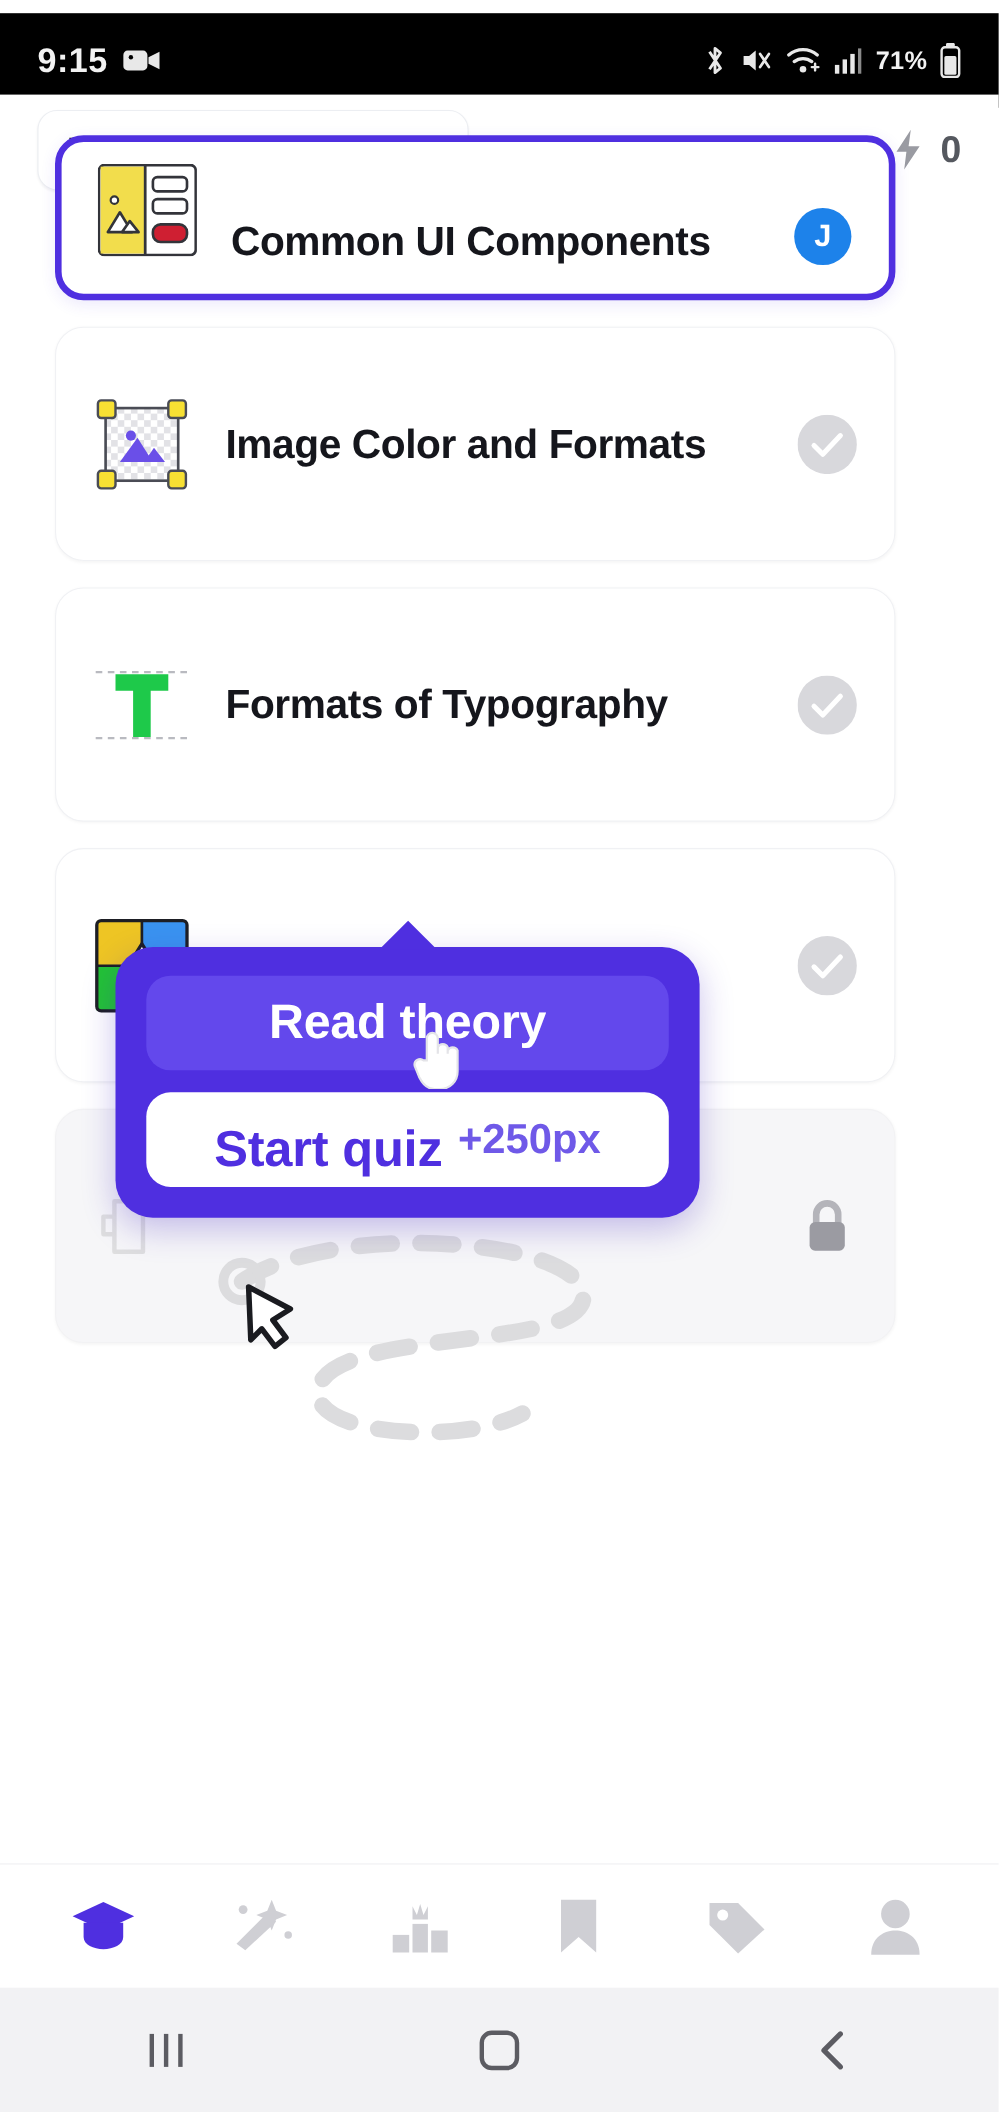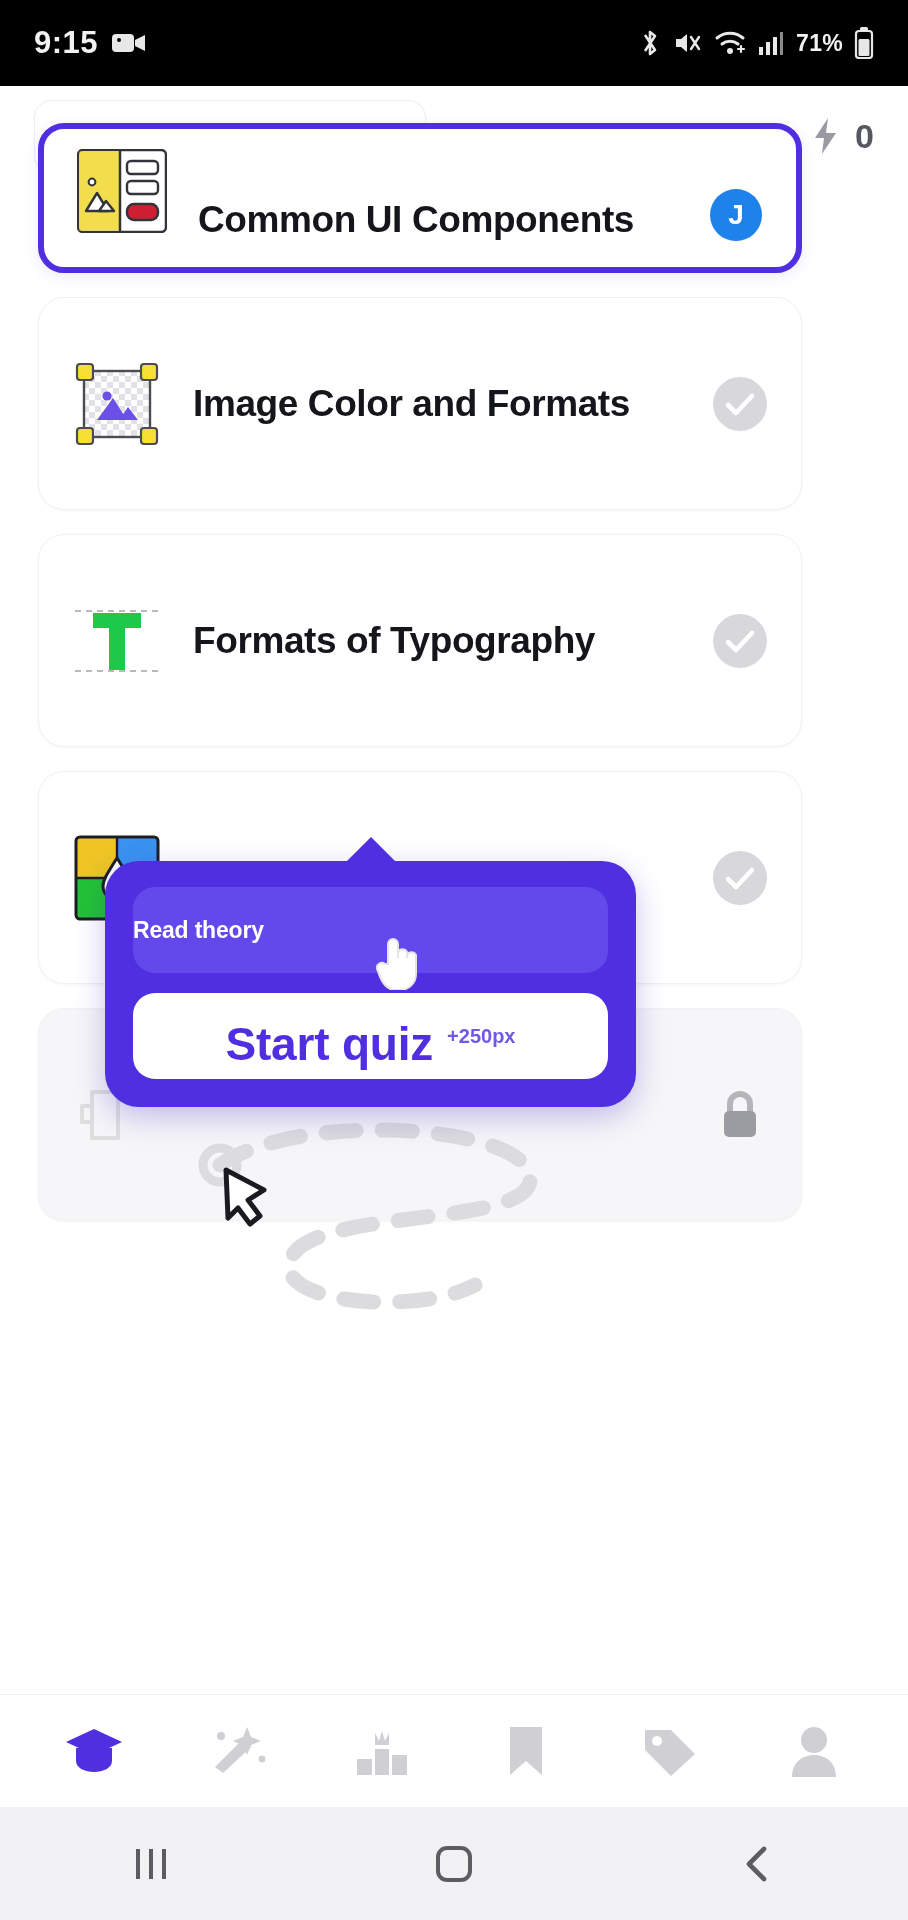--- a/index.html
+++ b/index.html
@@ -6,21 +6,21 @@
   html, body {
     width: 908px; height: 1920px;
     font-family: "Liberation Sans", sans-serif;
     background: #ffffff;
     overflow: hidden;
   }
   .phone { position: relative; width: 908px; height: 1920px; background: #ffffff; }
 
   
   .statusbar {
-    position: absolute; top: 0; left: 0; width: 908px; height: 86px;
+    position: absolute; top: 12px; left: 0; width: 908px; height: 86px;
     background: #000000; color: #e8e8e8;
     display: flex; align-items: center; justify-content: space-between;
     padding: 0 34px;
   }
   .sb-left { display: flex; align-items: center; gap: 14px; }
   .sb-time { font-size: 31px; font-weight: 700; letter-spacing: .5px; color:#f2f2f2; }
   .sb-right { display: flex; align-items: center; gap: 11px; }
   .sb-batt-text { font-size: 23px; font-weight: 600; color: #f2f2f2; letter-spacing: .3px; }
   .icn { display:inline-flex; align-items:center; justify-content:center; }
 
@@ -35,21 +35,21 @@
     border: 1.5px solid #eceef2; border-radius: 18px;
     padding: 17px 26px; background: #fff;
     box-shadow: 0 1px 2px rgba(16,18,30,.05);
   }
   .course-chip .label { font-size: 32px; font-weight: 700; color: #15161c; letter-spacing: -.3px; }
   .chev { width: 22px; height: 22px; }
   .streak { display: flex; align-items: center; gap: 14px; }
   .streak .count { font-size: 34px; font-weight: 700; color: #55585f; }
 
   
-  .list { position: absolute; top: 186px; left: 4px; width: 832px; }
+  .list { position: absolute; top: 186px; left: 16px; width: 832px; }
   .card {
     position: relative; margin: 0 34px 24px 34px; height: 213px;
     background: #ffffff; border: 1.5px solid #f0f1f4; border-radius: 26px;
     display: flex; align-items: center; padding: 0 34px 0 30px;
     box-shadow: 0 1px 3px rgba(16,18,30,.04);
   }
   .card.first { height: 150px; margin-top: -63px; align-items: flex-end; padding-bottom: 26px; }
   .card.active { border: 6px solid #4f2fe0; box-shadow: 0 4px 14px rgba(79,47,224,.10); }
   .card-icon { width: 96px; height: 96px; flex: 0 0 96px; display: flex; align-items: center; justify-content: center; }
   .card.first .card-icon { margin-bottom: 2px; }
@@ -73,30 +73,30 @@
     background: #4f2fe0; border-radius: 34px; padding: 26px 28px 28px 28px;
     box-shadow: 0 10px 30px rgba(63,36,190,.28); z-index: 40;
   }
   .pop-arrow {
     position: absolute; top: -24px; left: 50%; transform: translateX(-50%);
     width: 0; height: 0; border-left: 26px solid transparent; border-right: 26px solid transparent;
     border-bottom: 26px solid #4f2fe0;
   }
   .btn-read {
     height: 86px; border-radius: 22px; background: #6348ec;
-    display: flex; align-items: center; justify-content: flex-start;
-    color: #ffffff; font-size: 23px; font-weight: 700; letter-spacing: -.2px;
+    display: flex; align-items: center; justify-content: center;
+    color: #ffffff; font-size: 44px; font-weight: 700; letter-spacing: -.2px;
     margin-bottom: 20px;
   }
   .btn-quiz {
     height: 86px; border-radius: 22px; background: #ffffff;
     display: flex; align-items: center; justify-content: center; gap: 14px;
   }
   .btn-quiz .q-main { color: #4f2fe0; font-size: 46px; font-weight: 700; letter-spacing: -.2px; margin-top: 16px; }
-  .btn-quiz .q-sub { color: #6f59e8; font-size: 20px; font-weight: 700; }
+  .btn-quiz .q-sub { color: #6f59e8; font-size: 38px; font-weight: 700; }
 
   .cursor { position: absolute; left: 375px; top: 934px; width: 46px; height: 56px; z-index: 60; pointer-events:none; }
 
   
   .deco { position: absolute; left: 190px; top: 1120px; width: 420px; height: 220px; z-index: 5; }
 
   
   .bottomnav {
     position: absolute; left: 0; bottom: 113px; width: 908px; height: 113px;
     background: #ffffff; border-top: 1.5px solid #efeff2;

